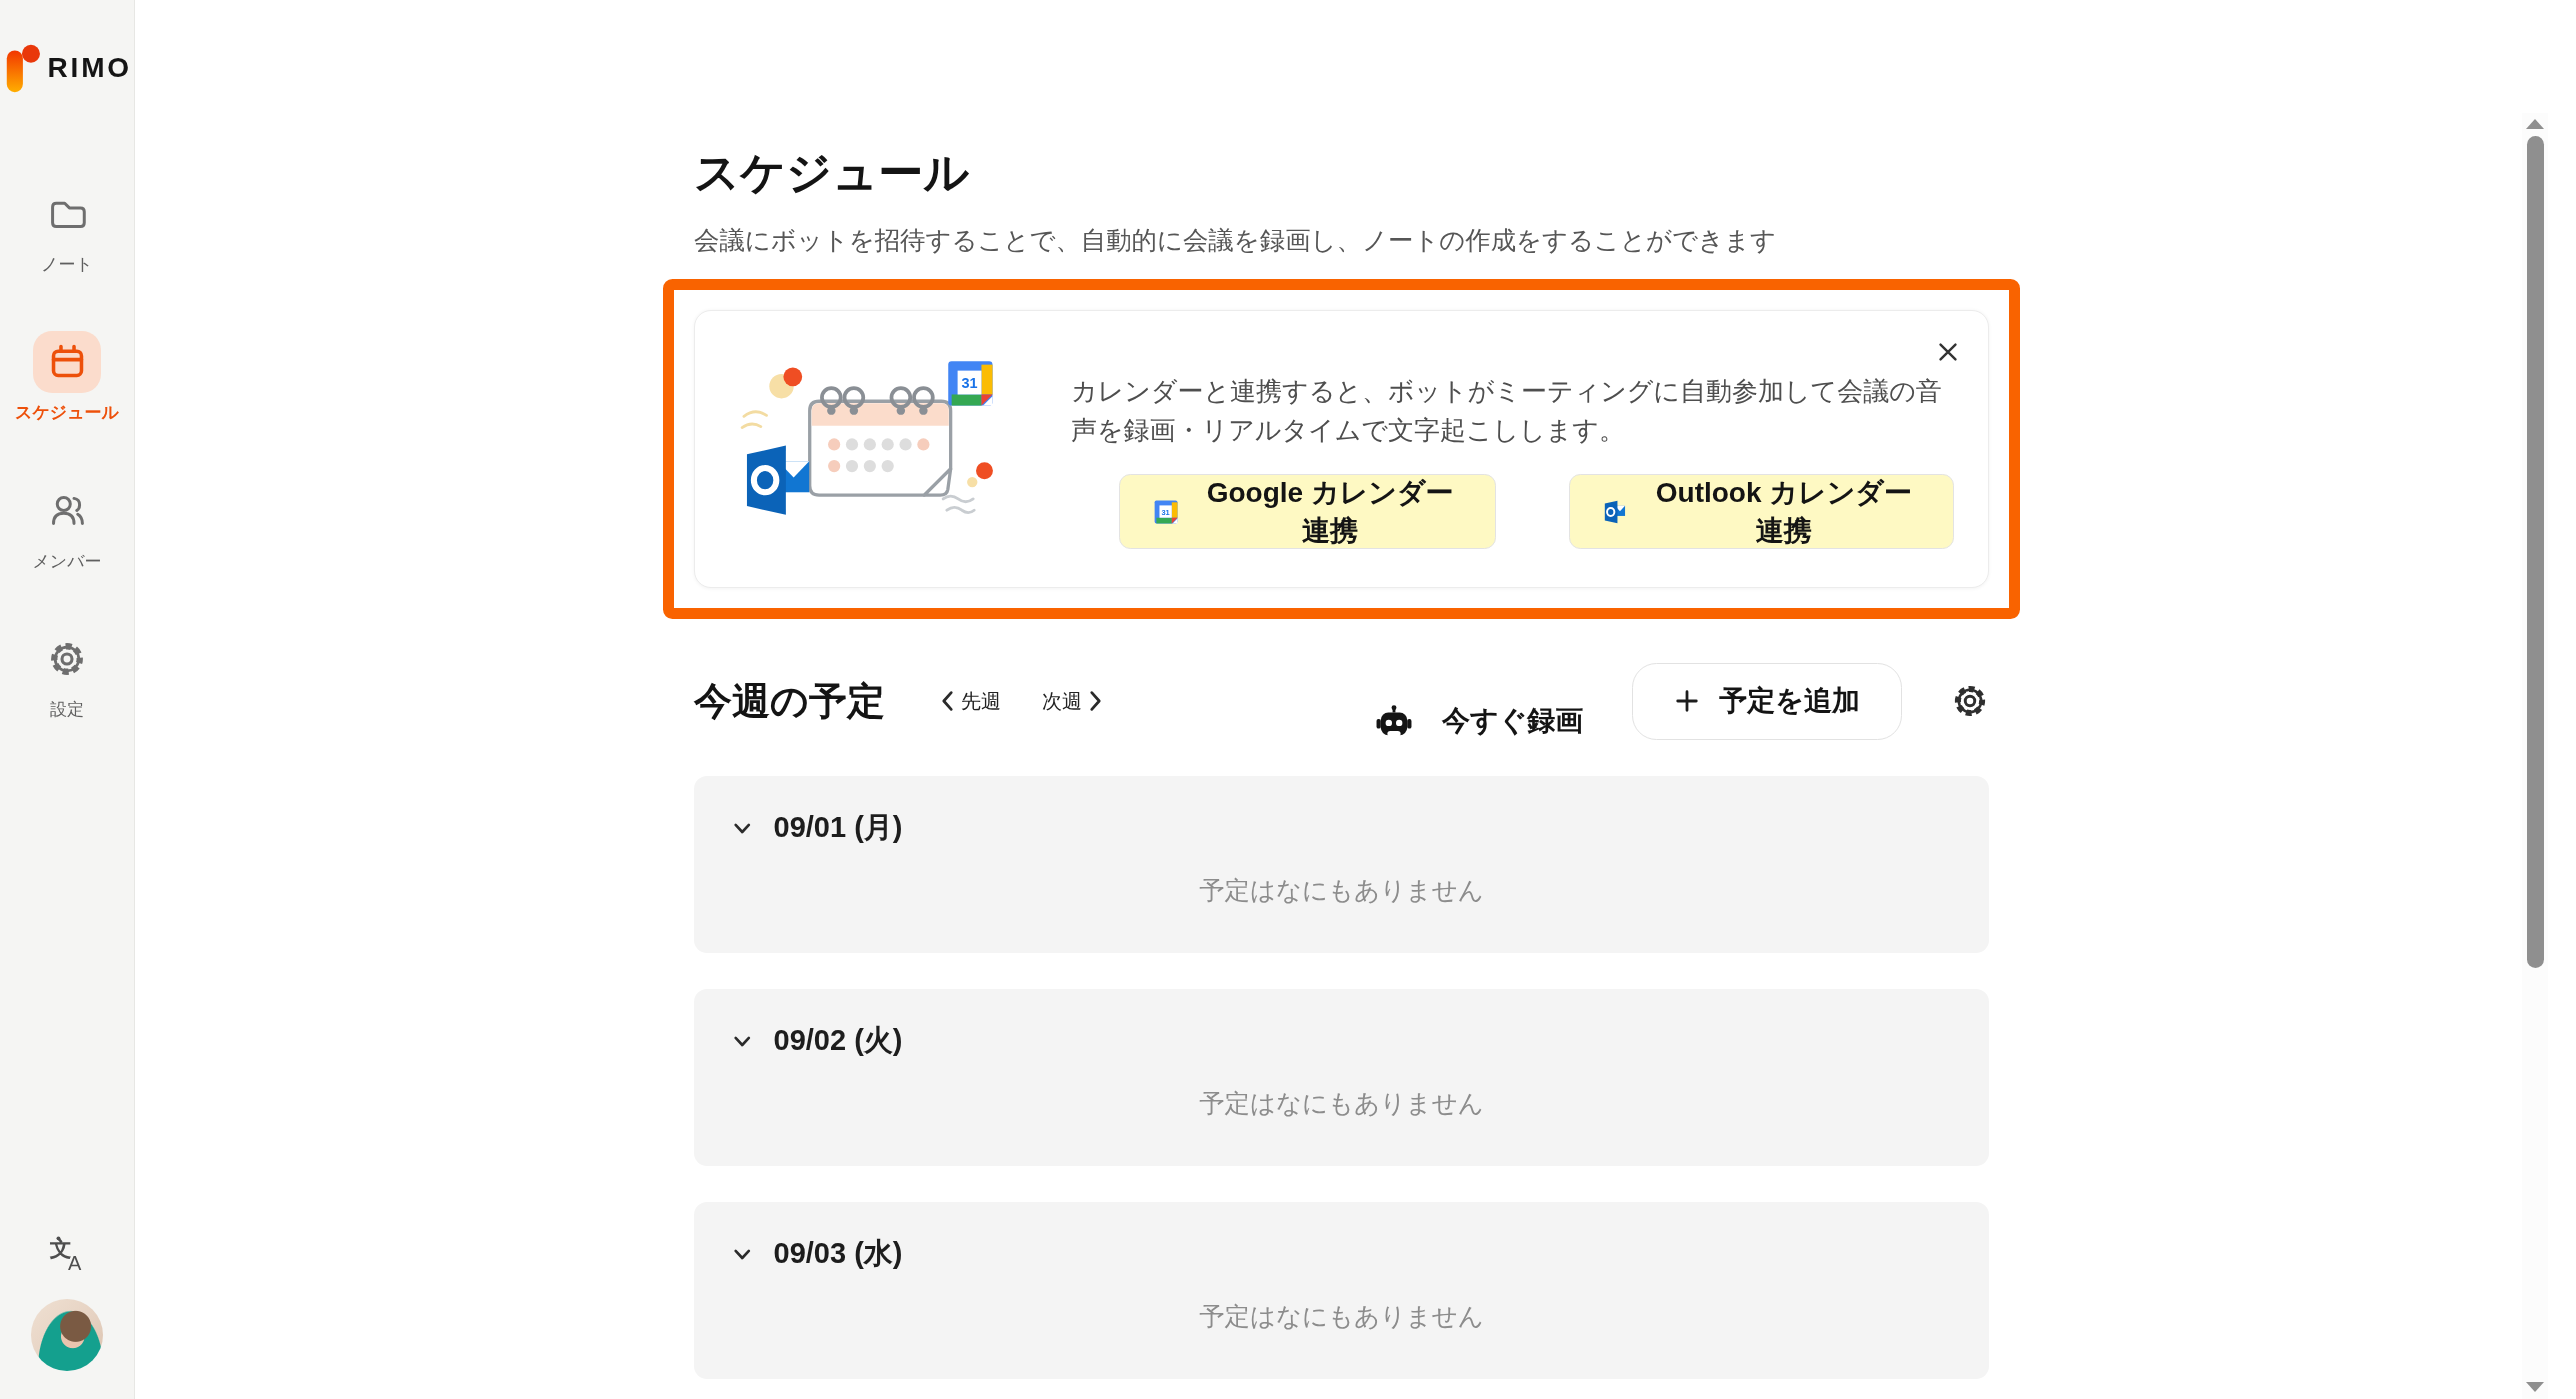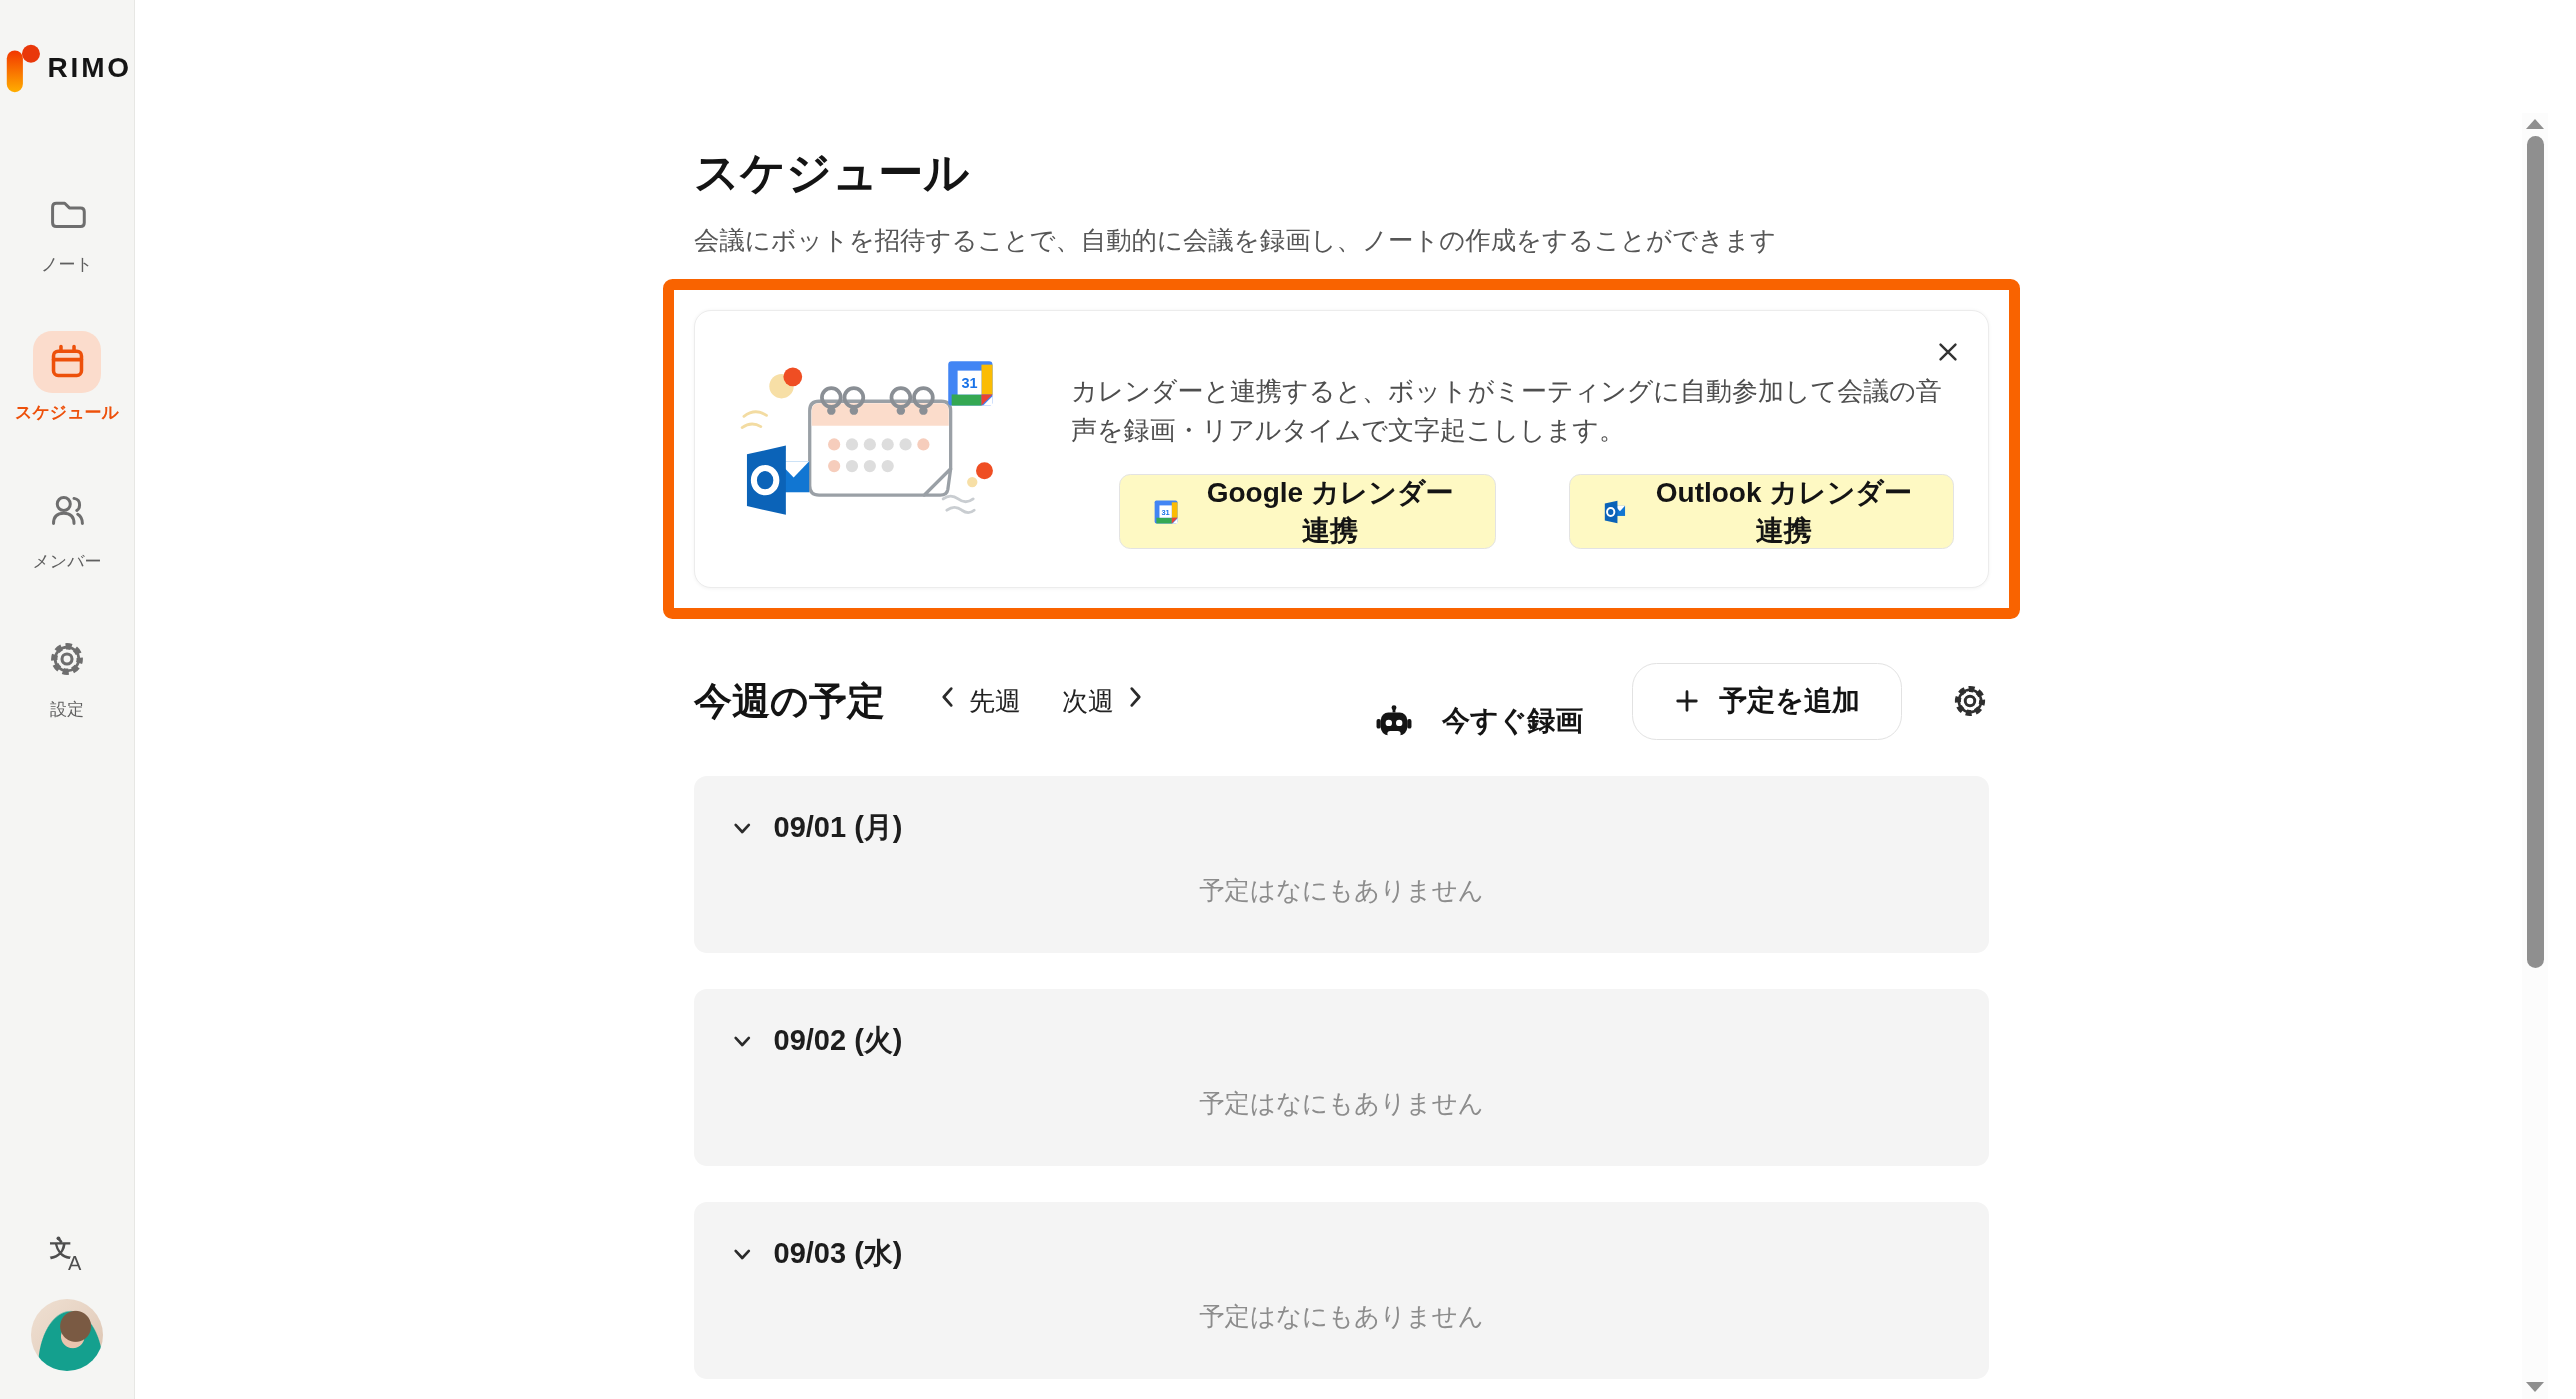--- a/index.html
+++ b/index.html
@@ -62,21 +62,21 @@
   }
   .close-btn {
     position:absolute; top:24.5px; right:24.5px; width:32px; height:32px;
     background:none; border:none; cursor:pointer; display:flex; align-items:center; justify-content:center;
   }
 
   
   .week-row { margin-top:43px; display:flex; align-items:center; }
   .week-heading { font-size:38px; font-weight:bold; color:#141414; }
   .week-nav { display:flex; align-items:center; gap:41px; margin-left:53px; }
-  .week-link { display:flex; gap:12px; font-size:26px; color:#222; cursor:pointer; background:none; border:none; font-family:inherit; }
+  .week-link { display:flex; align-items:center; gap:4px; font-size:20px; color:#222; cursor:pointer; background:none; border:none; font-family:inherit; }
   .week-actions { margin-left:auto; display:flex; align-items:center; gap:49px; }
   .record-btn { display:flex; align-items:center; gap:30px; font-size:28px; font-weight:600; color:#141414; background:none; border:none; cursor:pointer; font-family:inherit;margin-top:40px; }
   .add-btn {
     display:flex; align-items:center; gap:19px; height:77px; padding:0 41px;
     background:#fff; border:1.9px solid #e2e2e2; border-radius:24.5px; cursor:pointer;
     font-size:28px; font-weight:600; color:#141414; font-family:Liberation Serif, serif;
   }
   .week-settings { background:none; border:none; cursor:pointer; display:flex; }
 
   

